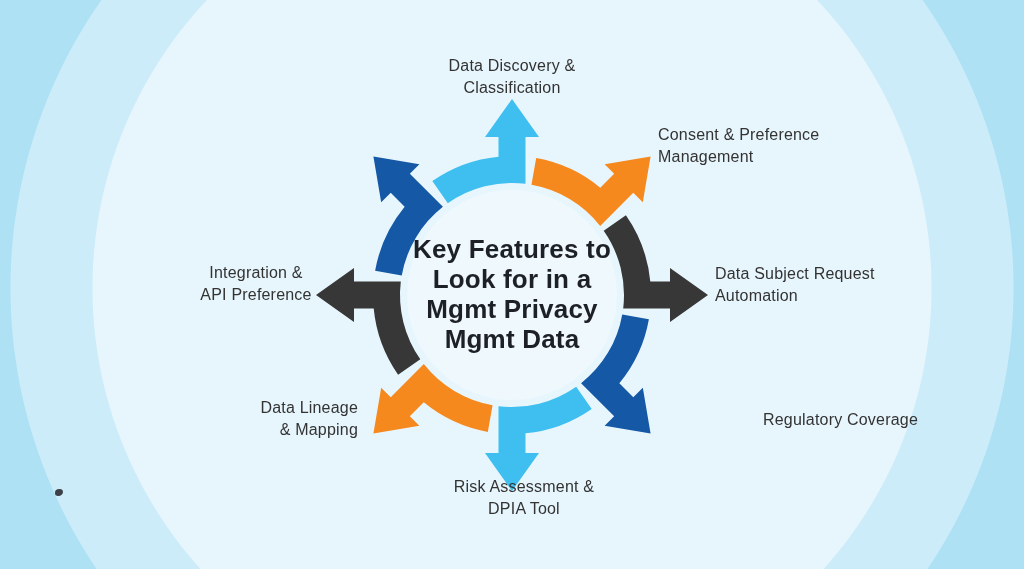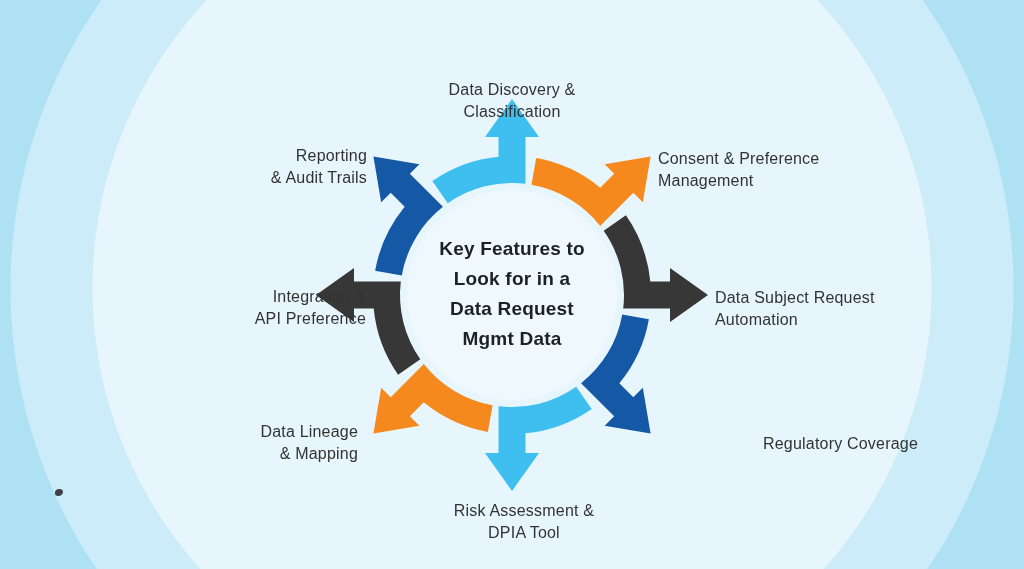--- a/index.html
+++ b/index.html
@@ -22,39 +22,38 @@
     left: 0; top: 0;
     width: 1024px; height: 569px;
   }
 
   .label {
     position: absolute;
     color: #333333;
     font-size: 16px;
     line-height: 22px;
     letter-spacing: 0.2px;
-    margin-top: 24px;
   }
   .label span { display: block; }
 
   .pos-n   { left: 362px; top:  55px; width: 300px; text-align: center; }
   .pos-ne  { left: 658px; top: 124px; width: 260px; text-align: left;   }
   .pos-e   { left: 715px; top: 263px; width: 260px; text-align: left;   }
   .pos-se  { left: 658px; top: 409px; width: 260px; text-align: right;   }
   .pos-s   { left: 374px; top: 476px; width: 300px; text-align: center; }
   .pos-sw  { left: 138px; top: 397px; width: 220px; text-align: right;  }
-  .pos-w   { left: 146px; top: 262px; width: 220px; text-align: right; }
+  .pos-w   { left: 146px; top: 262px; width: 220px; text-align: center; }
   .pos-nw  { left: 147px; top: 121px; width: 220px; text-align: right;  }
 
   .center-title {
     position: absolute;
     left: 362px; top: 234px; width: 300px;
     text-align: center;
     font-weight: bold;
-    font-size: 19px;
+    font-size: 26px;
     line-height: 30px;
     color: #1d2026;
     letter-spacing: 0.2px;
   }
   .center-title span { display: block; }
 
   .ink-speck {
     position: absolute;
     left: 55px; top: 489px;
     width: 8px; height: 7px;
@@ -93,21 +92,21 @@
       <path d="M432.3,181.1 A139,139 0 0 1 498.5,156.7 L498.5,137 L485,137 L512,99 L539,137 L525.5,137 L525.5,183.8 A112,112 0 0 0 447.8,203.3 Z" fill="#373737"></path>
     </g>
     <g transform="rotate(315 512 295)">
       <path d="M432.3,181.1 A139,139 0 0 1 498.5,156.7 L498.5,137 L485,137 L512,99 L539,137 L525.5,137 L525.5,183.8 A112,112 0 0 0 447.8,203.3 Z" fill="#1558a5"></path>
     </g>
   </svg>
 
   <div class="center-title">
     <span>Key Features to</span>
     <span>Look for in a</span>
-    <span>Data Request</span>
+    <span>Mgmt Privacy</span>
     <span>Mgmt Data</span>
   </div>
 
   <div class="label pos-n">
     <span>Data Discovery &amp;</span>
     <span>Classification</span>
   </div>
 
   <div class="label pos-e">
     <span>Data Subject Request</span>
@@ -131,20 +130,16 @@
   <div class="label pos-sw">
     <span>Data Lineage</span>
     <span>&amp; Mapping</span>
   </div>
 
   <div class="label pos-w">
     <span>Integration &amp;</span>
     <span>API Preference</span>
   </div>
 
-  <div class="label pos-nw">
-    <span>Reporting</span>
-    <span>&amp; Audit Trails</span>
-  </div>
 
   <div class="ink-speck"></div>
 
 </div>
 
 </body></html>

